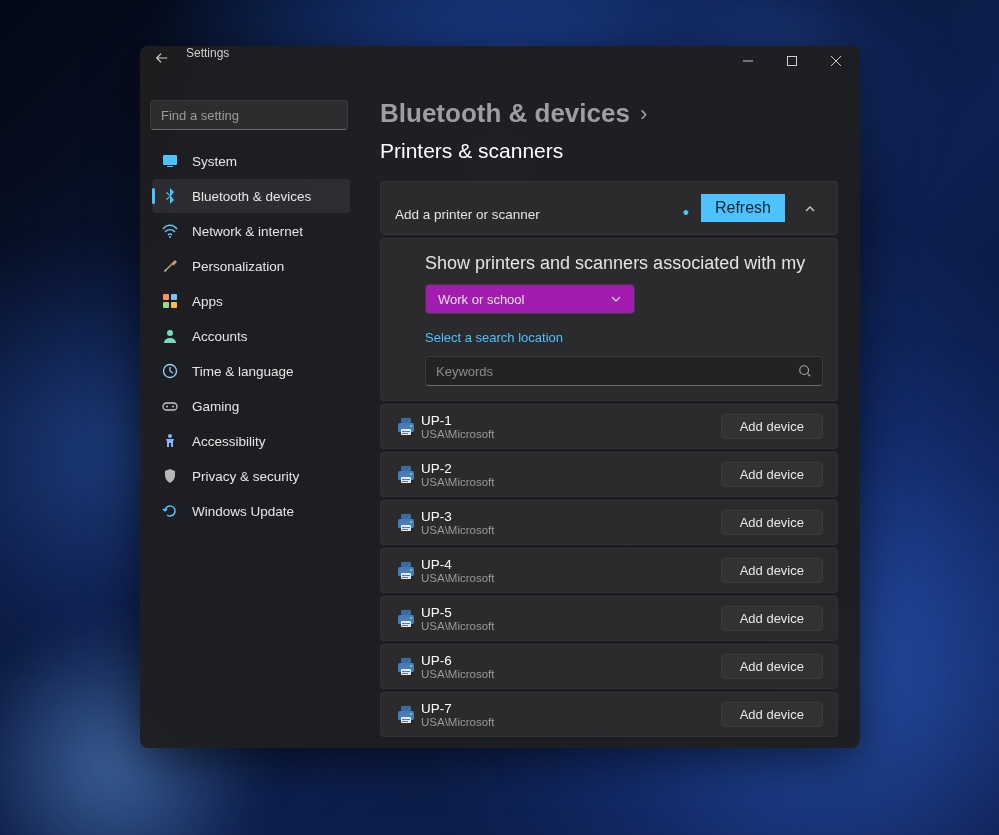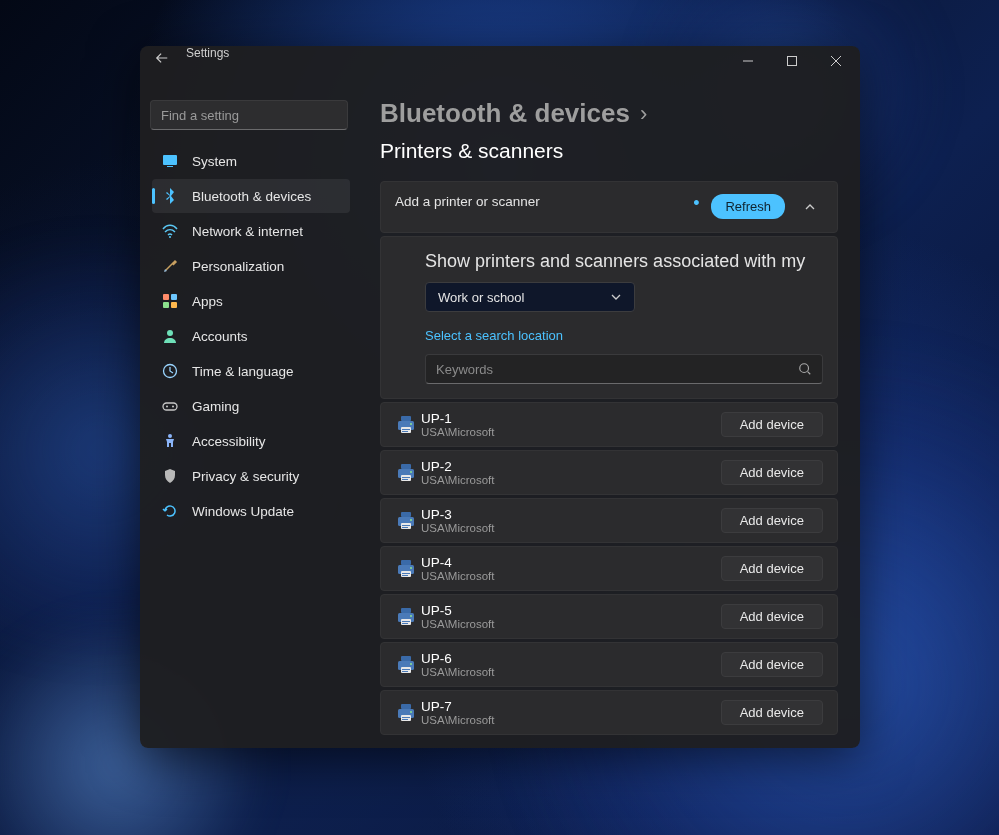--- a/index.html
+++ b/index.html
@@ -71,34 +71,34 @@
   .bc-parent { font-size: 26px; font-weight:600; color:#9e9e9e; }
   .bc-sep { font-size: 22px; color:#9e9e9e; }
   .bc-current { font-size: 21px; font-weight:400; color:#fff; }
 
   .card {
     background: #2b2b2d; border: 1px solid #333335;
     border-radius: 4px; margin-bottom: 3px;
     padding: 12px 14px;
   }
   .add-header {
-    display:flex; align-items:flex-start; gap:12px;
+    display:flex; align-items:flex-end; gap:12px;
   }
   .add-header .label { flex:1; font-size:13.5px; color:#e4e4e4; }
   .dot { color:#4cc2ff; font-size:18px; line-height:1; }
   .btn-refresh {
-    background:#4cc2ff; color:#10242f; font-size:13px; font-weight:400;
-    padding: 5px 14px; border:none; border-radius:12px; cursor:pointer;
+    background:#4cc2ff; color:#10242f; font-size:16px; font-weight:400;
+    padding: 5px 14px; border:none; border-radius:0; cursor:pointer;
   }
   .chev-up { width:26px; height:26px; display:flex; align-items:center; justify-content:center; color:#ccc;}
 
   .sub-card { background:#2b2b2d; border:1px solid #333335; border-radius:4px; margin-bottom:3px; padding: 14px 14px 14px 44px; }
   .sub-label { font-size:18px; margin-bottom:10px; color:#e4e4e4;}
   .dropdown {
-    background:#0f172a; border:1px solid #3c3c3e; border-radius:4px;
+    background:#a21caf; border:1px solid #3c3c3e; border-radius:4px;
     height:30px; width:210px; display:flex; align-items:center; justify-content:space-between;
     padding:0 12px; font-size:13px; color:#e4e4e4; cursor:pointer;
   }
   .link { color:#4cc2ff; font-size:13px; cursor:pointer; }
   .kw-input {
     margin-top:10px; background:#232324; border:1px solid #3a3a3c; border-bottom-color:#6a6a6c;
     border-radius:4px; height:30px; width: 100%;
     display:flex; align-items:center; padding:0 10px;
   }
   .kw-input input { flex:1; background:transparent; border:none; outline:none; color:#e4e4e4; font-size:13px;}

